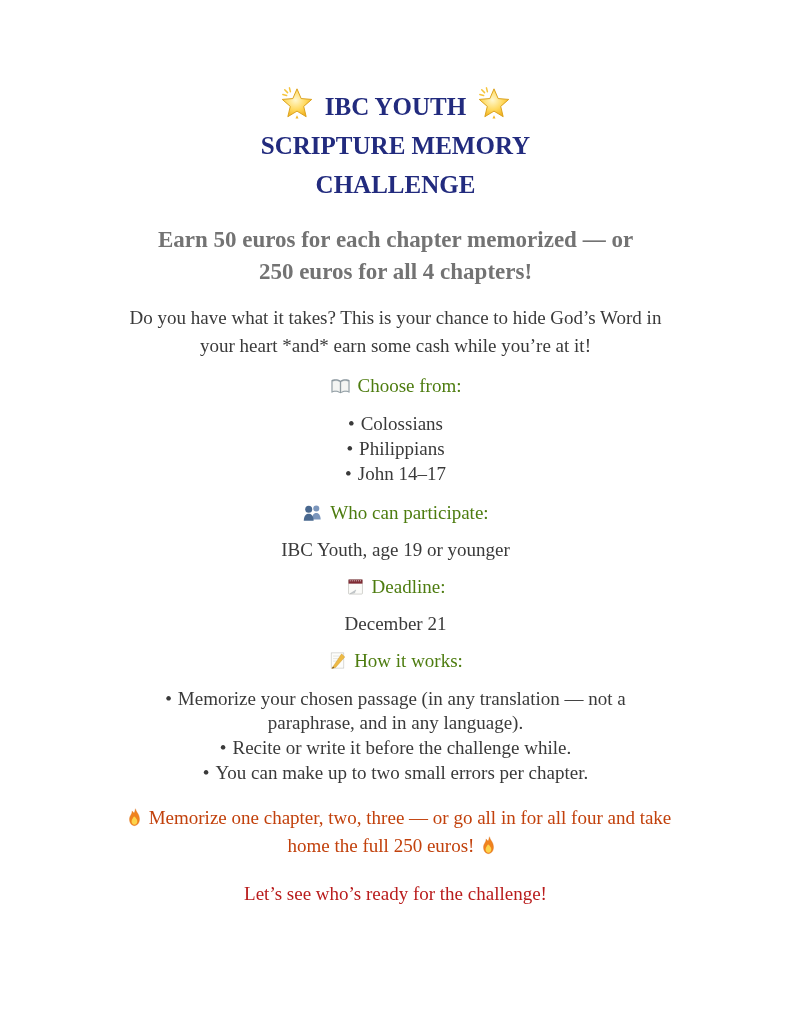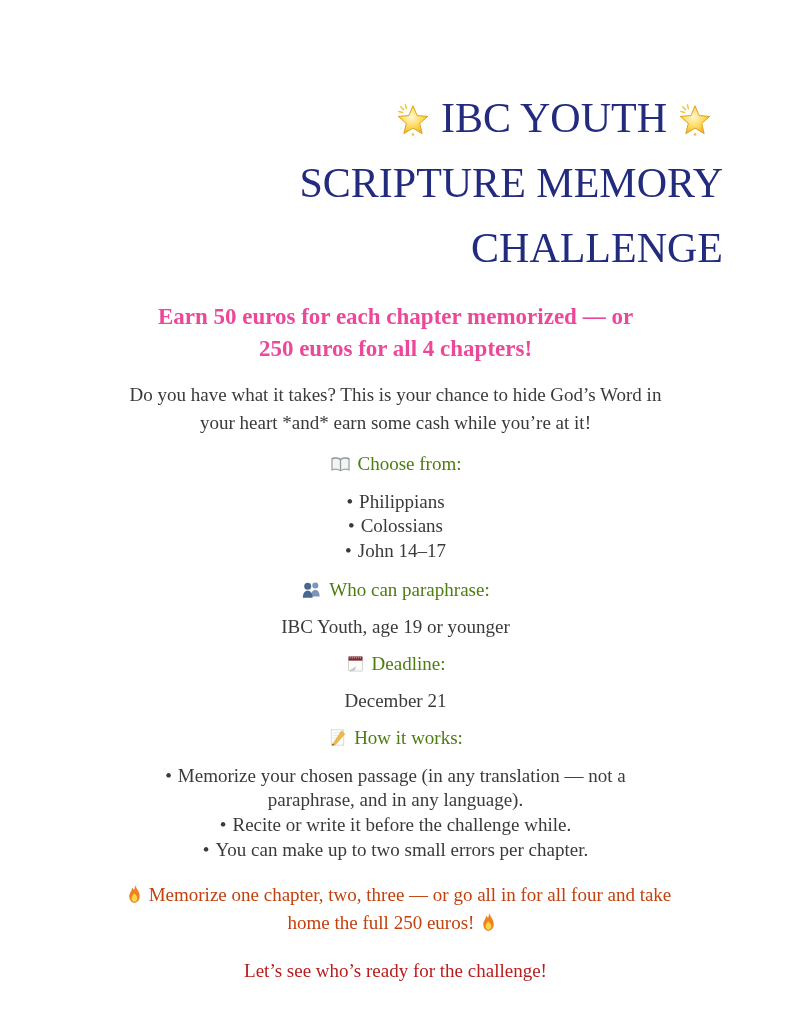--- a/index.html
+++ b/index.html
@@ -10,34 +10,33 @@
     overflow: hidden;
   }
   .page {
     box-sizing: border-box;
     width: 791px; height: 1024px;
     padding: 86px 68px 0;
     text-align: center;
   }
   .title {
     margin: 0 0 20px;
-    font-size: 42px;
-    font-weight: normal;
+    font-size: 25px;
+    font-weight: bold;
     line-height: 1.55;
     color: #222b7e;
-    text-align: right;
   }
   .t-line { display: block; }
   .star-icon { vertical-align: -5px; margin: 0 11px; }
   .subtitle {
     margin: 0 0 17px;
     font-size: 23px;
     font-weight: bold;
     line-height: 1.37;
-    color: #ec4899;
+    color: #737373;
     white-space: pre-line;
   }
   .intro {
     margin: 0 0 15px;
     font-size: 19px;
     line-height: 1.48;
     white-space: pre-line;
   }
   .section-heading {
     margin: 15px 0;
@@ -110,31 +109,31 @@
 your heart *and* earn some cash while you’re at it!</p>
 
   <h2 class="section-heading"><svg class="h-icon" width="21" height="17" viewBox="0 0 36 30" aria-hidden="true">
         <path d="M18 5 C13 1 5 2 2 4 L2 26 C6 23.5 13 23 18 27 C23 23 30 23.5 34 26 L34 4 C31 2 23 1 18 5 Z" fill="#8a979e"></path>
         <path d="M17 7 C13 4 7 4.5 4 6 L4 23.5 C8 22 14 22.5 17 25 Z" fill="#f4f5f3" stroke="#c2c8cb" stroke-width="0.6"></path>
         <path d="M19 7 C23 4 29 4.5 32 6 L32 23.5 C28 22 22 22.5 19 25 Z" fill="#f4f5f3" stroke="#c2c8cb" stroke-width="0.6"></path>
         <path d="M18 6.5 L18 25.5" stroke="#8a979e" stroke-width="1"></path>
       </svg><span>Choose from:</span></h2>
 
   <ul class="bullets">
+    <li><span class="bullet-mark">•</span><span>Colossians</span></li>
     <li><span class="bullet-mark">•</span><span>Philippians</span></li>
-    <li><span class="bullet-mark">•</span><span>Colossians</span></li>
     <li><span class="bullet-mark">•</span><span>John 14–17</span></li>
   </ul>
 
   <h2 class="section-heading"><svg class="h-icon" width="21" height="19" viewBox="0 0 36 32" aria-hidden="true">
         <circle cx="24.5" cy="9" r="5.2" fill="#7b96bc"></circle>
         <path d="M17 28 C17.5 19.5 21 17 24.5 17 C28 17 31.5 19.5 32 28 Z" fill="#7b96bc"></path>
         <circle cx="11.5" cy="10.5" r="6" fill="#49688f"></circle>
         <path d="M3 30 C3.5 20.5 7.5 18 11.5 18 C15.5 18 19.5 20.5 20 30 Z" fill="#49688f"></path>
-      </svg><span>Who can paraphrase:</span></h2>
+      </svg><span>Who can participate:</span></h2>
 
   <p class="plain-line">IBC Youth, age 19 or younger</p>
 
   <h2 class="section-heading"><svg class="h-icon" width="19" height="19" viewBox="0 0 30 30" aria-hidden="true">
         <rect x="4" y="4" width="22" height="23" rx="1.5" fill="#fbfbf9" stroke="#ababa6" stroke-width="0.8"></rect>
         <rect x="4" y="4" width="22" height="6.5" fill="#7e2a33"></rect>
         <g fill="#dcc9c9">
           <rect x="6" y="4.8" width="1.2" height="2.2"></rect>
           <rect x="9.2" y="4.8" width="1.2" height="2.2"></rect>
           <rect x="12.4" y="4.8" width="1.2" height="2.2"></rect>

